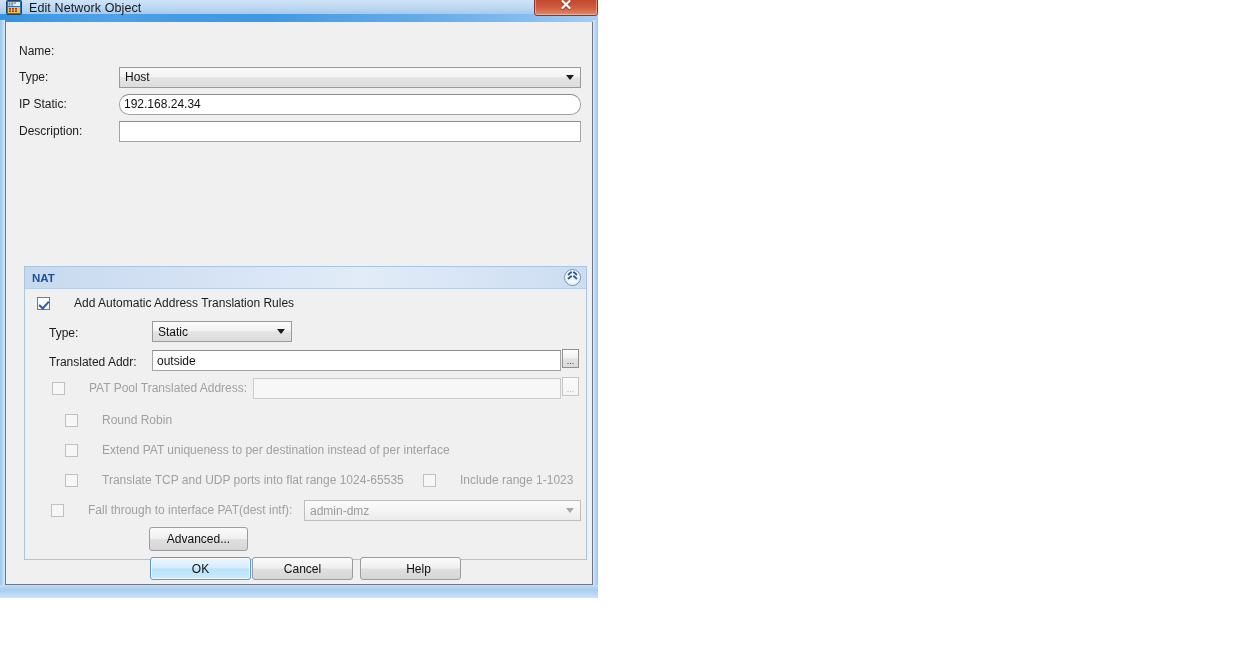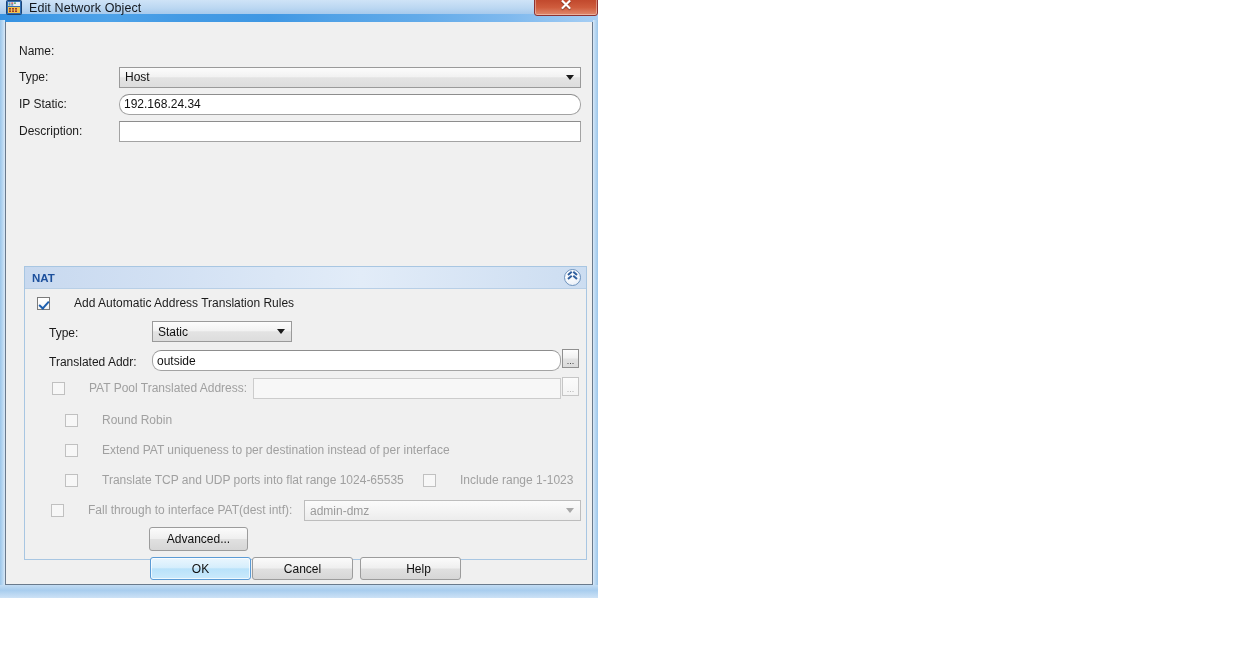--- a/index.html
+++ b/index.html
@@ -410,21 +410,21 @@
         <span class="cb-label">Add Automatic Address Translation Rules</span>
       </div>
 
       <div class="plain-label" style="left:24px; top:59px;">Type:</div>
       <div class="combo" style="position:absolute; left:127px; top:54px; width:140px;">
         <span>Static</span>
         <span class="arrow-down"></span>
       </div>
 
       <div class="plain-label" style="left:24px; top:88px;">Translated Addr:</div>
-      <div class="textbox" style="position:absolute; left:127px; top:83px; width:409px;border-radius:9px;">
+      <div class="textbox" style="position:absolute; left:127px; top:83px; width:409px;">
         <span>outside</span>
       </div>
       <div class="browse-btn" style="position:absolute; left:537px; top:82px;">
         <span>...</span>
       </div>
 
       <div class="cbrow" style="left:27px; top:112px;">
         <span class="checkbox disabled"></span>
         <span class="cb-label disabled">PAT Pool Translated Address:</span>
       </div>

